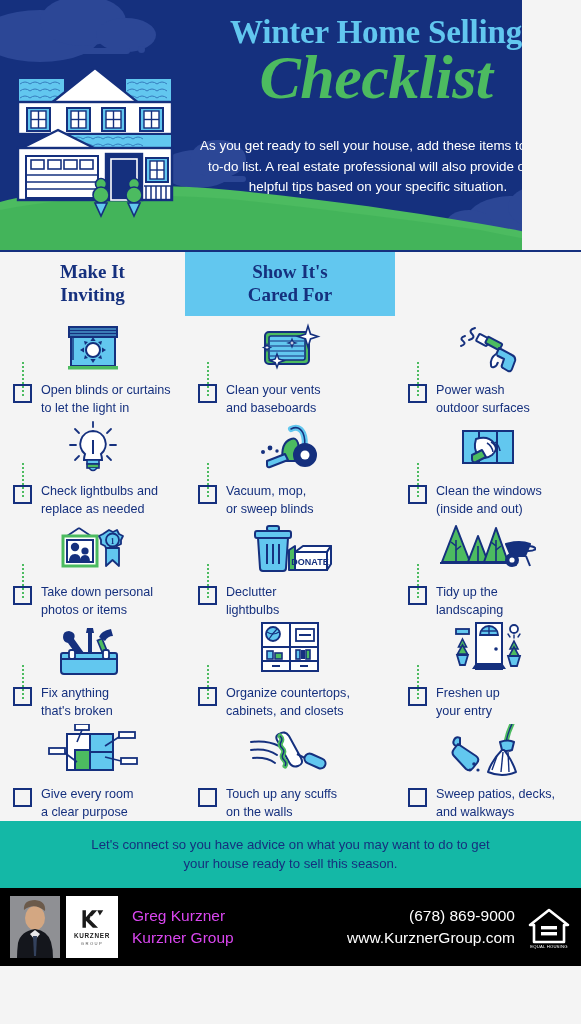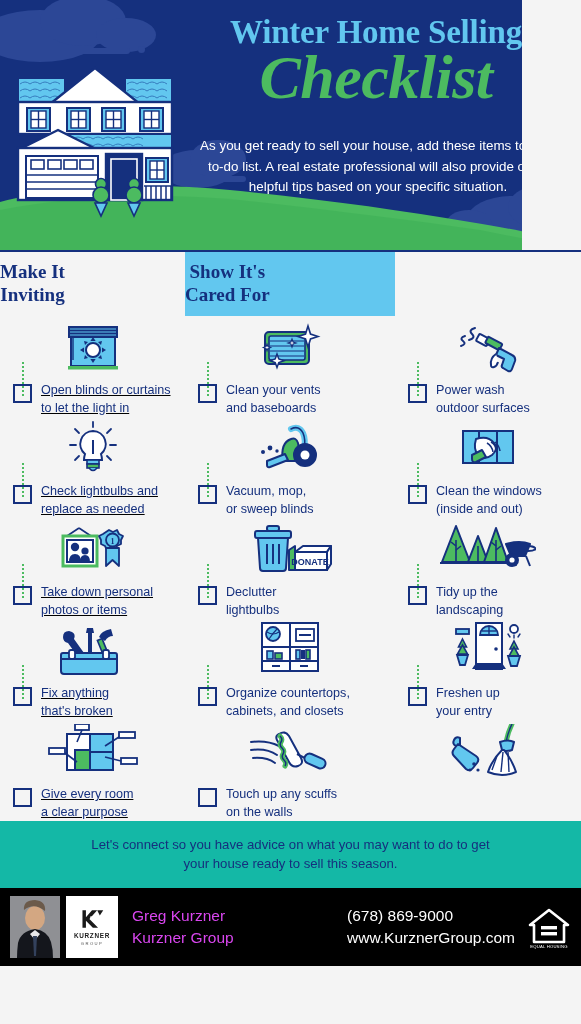--- a/index.html
+++ b/index.html
@@ -48,35 +48,35 @@
     font-style:italic;
   }
   .hero-sub {
     position:absolute; left:196px; top:136px; width:364px;
     text-align:center; color:#ffffff; font-size:13.4px; line-height:20.5px;
   }
   .house { position:absolute; left:10px; top:56px; }
 
   
   .cols-head { position:relative; display:flex; width:581px; height:66px; }
-  .colh { display:flex; align-items:center; text-align:center; }
+  .colh { display:flex; align-items:center; justify-content:center; text-align:center; }
   .colh span {
     font-family:"Liberation Serif", serif; font-weight:bold;
     font-size:19px; line-height:23px; color:#15307e;
   }
   .colh.c1 { width:185px; background:#f4f4f4; }
   .colh.c2 { width:210px; background:#62c7ef; }
   .colh.c3 { width:186px; background:#33b45e; }
   .headline-rule { position:absolute; left:0; top:0; width:581px; height:2px; background:#15307e; }
 
   
   .grid { position:relative; width:581px; background:#f4f4f4; }
   .row { display:flex; width:581px; }
   .cell { position:relative; width:193.6px; padding:0; }
-  .cell.w1 { width:185px;text-decoration:underline; }
+  .cell.w1 { width:185px; }
   .cell.w2 { width:210px; }
   .cell.w3 { width:186px; }
 
   .icon-area {
     height:62px; display:flex; align-items:flex-end; justify-content:center;
     padding-bottom:2px;
   }
   .chk-line { display:flex; align-items:flex-start; padding:4px 0 0 13px; }
   .chkbox {
     flex:0 0 auto; width:19px; height:19px; border:2px solid #15307e;
@@ -119,21 +119,21 @@
   .logo-grp {
     font-size:4.2px; letter-spacing:1.4px; color:#555;
     margin-top:1.5px;
   }
   .f-name {
     margin-left:14px; color:#d946ef; font-size:15.5px; line-height:22px;
     white-space:nowrap;
   }
   .f-contact {
     margin-left:auto; color:#ffffff; font-size:15.5px; line-height:22px;
-    text-align:left; white-space:nowrap;
+    text-align:right; white-space:nowrap;
   }
   .eho { margin-left:12px; flex:0 0 auto; width:44px; height:46px; }
 </style>
 </head>
 <body>
 
 <div class="page">
 
   <div class="hero">
     <div class="cloud cl-a"></div>
@@ -689,20 +689,27 @@
             <path d="M62 0 q-4 8 -6 18" fill="none" stroke="#15307e" stroke-width="1.4"></path>
             <path d="M50 18 q8 -3 14 0 l-2 8 q-6 2 -10 0 Z" fill="#62c7ef" stroke="#15307e" stroke-width="2" stroke-linejoin="round"></path>
             <path d="M52 26 q-10 10 -14 22 q14 6 28 0 q-4 -12 -12 -22 Z" fill="#ffffff" stroke="#15307e" stroke-width="2" stroke-linejoin="round"></path>
             <g stroke="#15307e" stroke-width="1.4">
               <line x1="47" y1="32" x2="42" y2="46"></line>
               <line x1="53" y1="28" x2="51" y2="48"></line>
               <line x1="58" y1="28" x2="59" y2="48"></line>
             </g>
           </svg>
         </div>
+        <div class="chk-line">
+          <div class="chkbox"></div>
+          <div class="chk-label">
+            <span>Sweep patios, decks,</span><br>
+            <span>and walkways</span>
+          </div>
+        </div>
       </div>
     </div>
   </div>
 
   <div class="cta">
     <p>
       <span>Let's connect so you have advice on what you may want to do to get</span><br>
       <span>your house ready to sell this season.</span>
     </p>
   </div>

